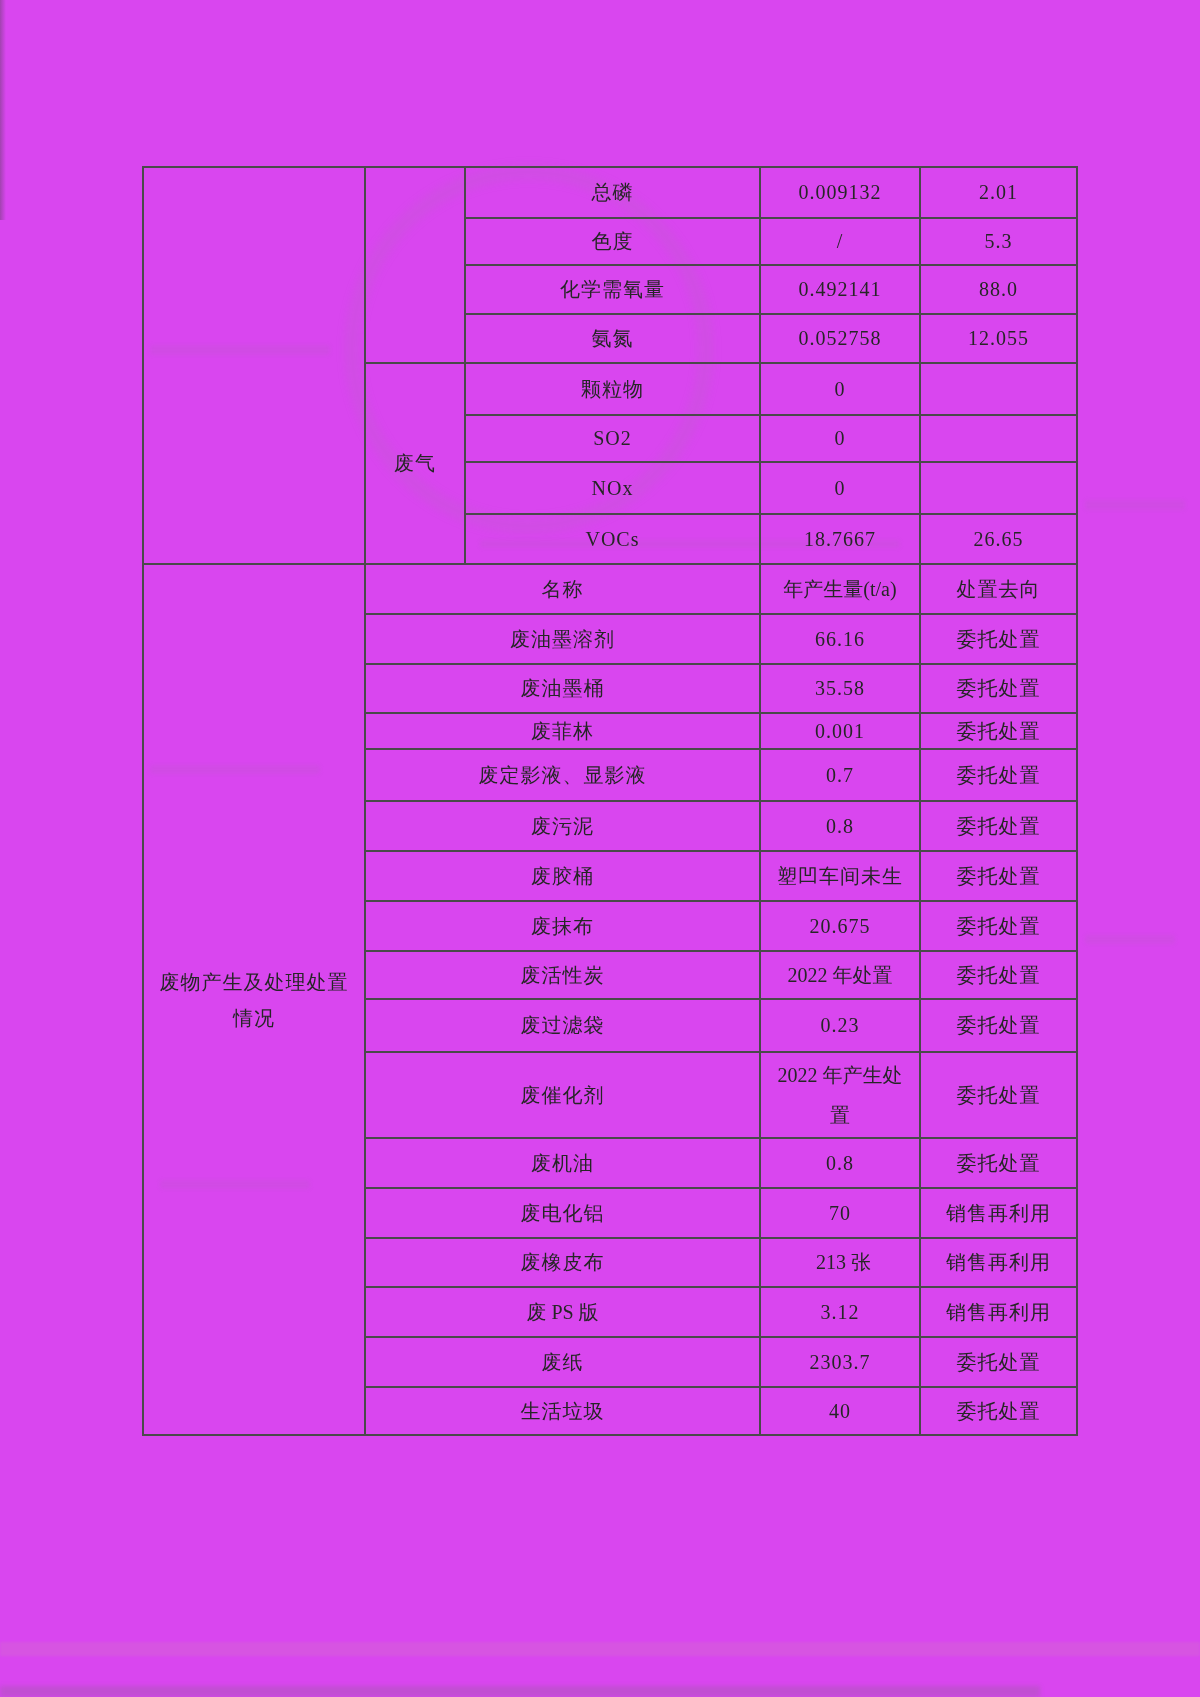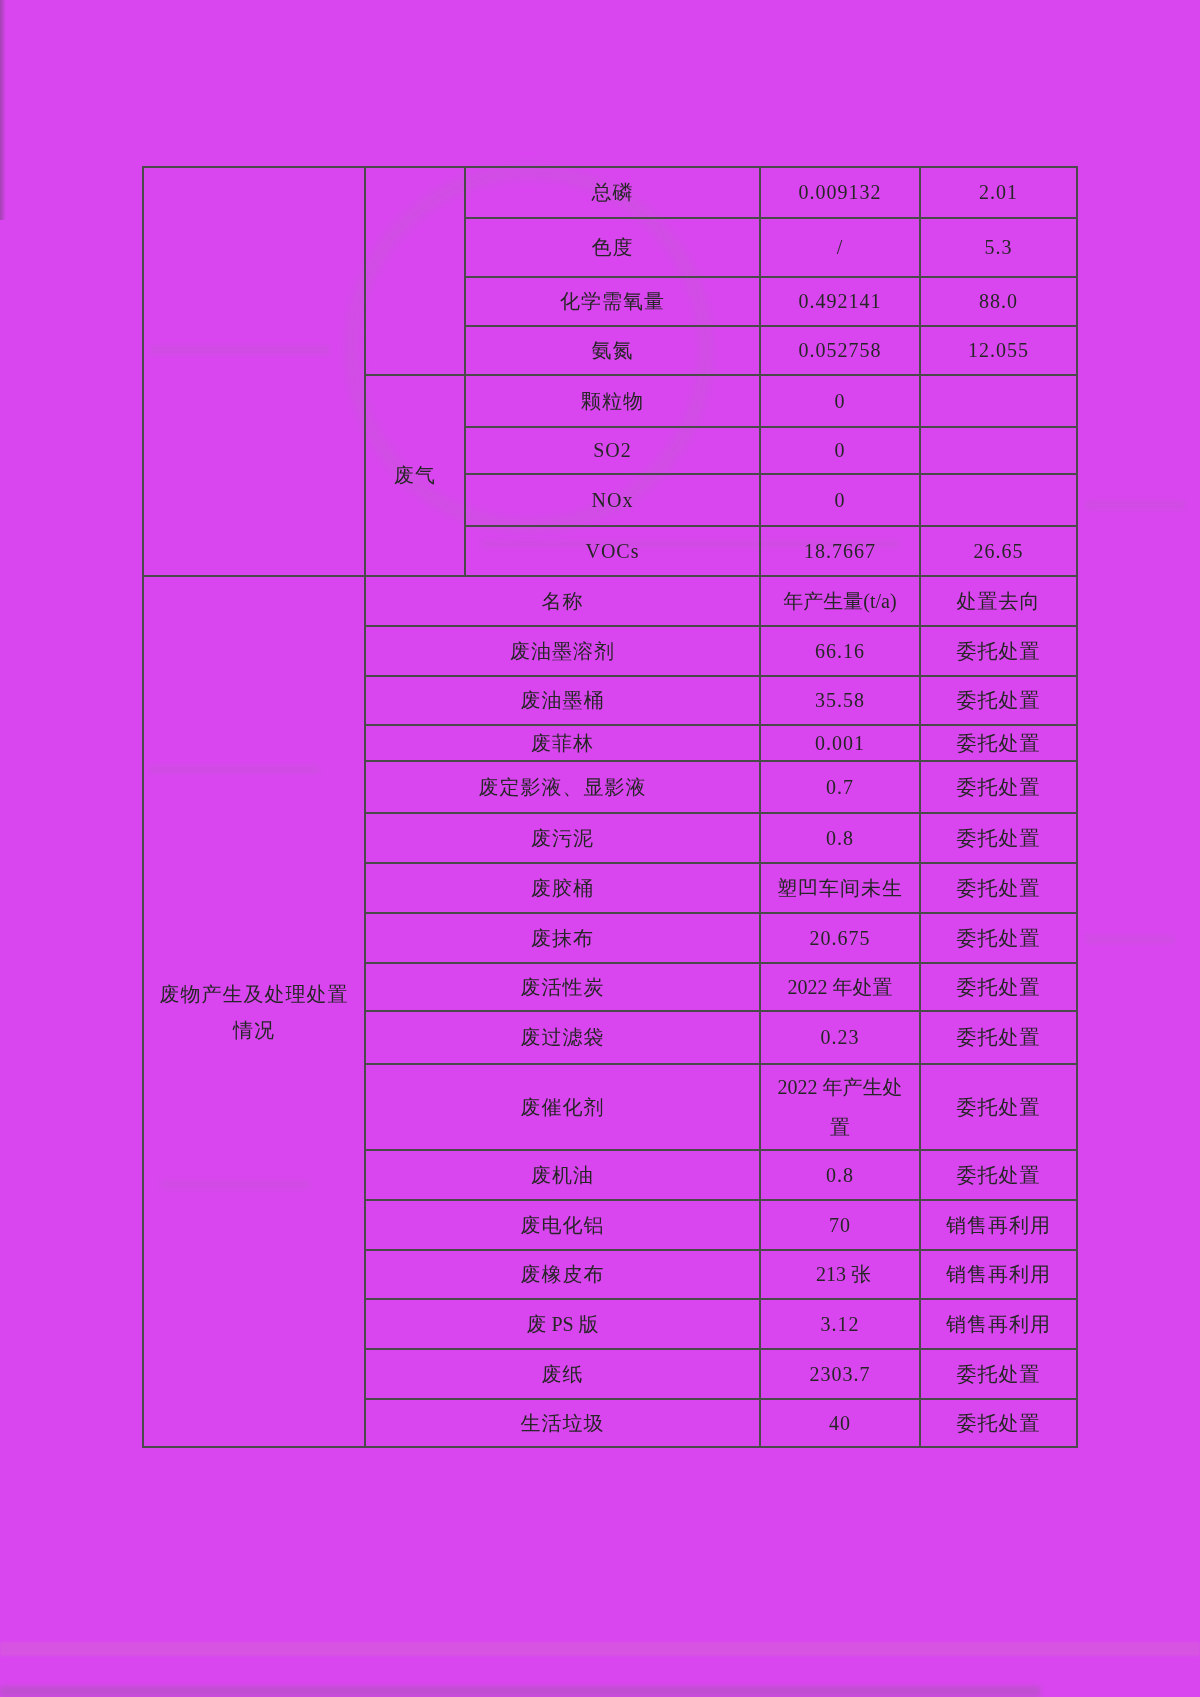--- a/index.html
+++ b/index.html
@@ -68,21 +68,21 @@
     </colgroup>
 
     <tbody>
         <tr style="height:51px">
       <td rowspan="8"></td>
       <td rowspan="4"></td>
       <td>总磷</td>
       <td class="num">0.009132</td>
       <td class="num">2.01</td>
     </tr>
-    <tr style="height:59px">
+    <tr style="height:47px">
       <td>色度</td>
       <td class="num">/</td>
       <td class="num">5.3</td>
     </tr>
     <tr style="height:49px">
       <td>化学需氧量</td>
       <td class="num">0.492141</td>
       <td class="num">88.0</td>
     </tr>
     <tr style="height:49px">

